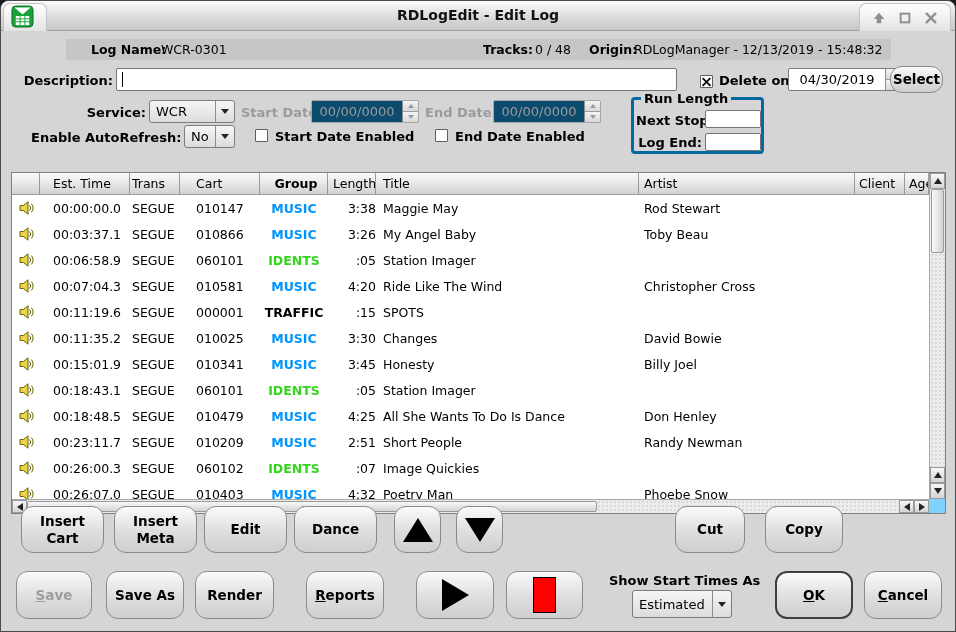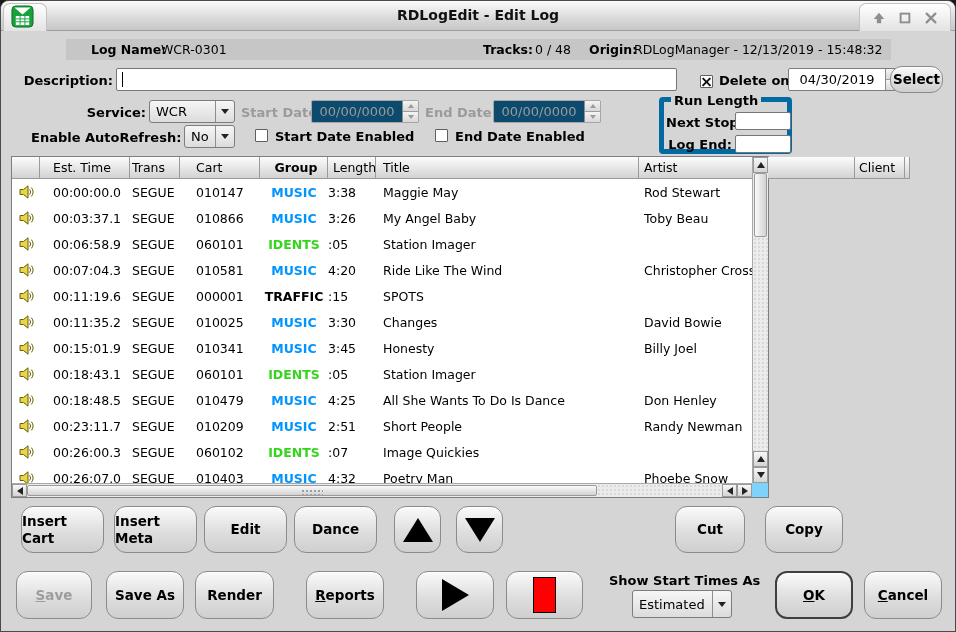--- a/index.html
+++ b/index.html
@@ -22,21 +22,21 @@
   .b{font-weight:bold;}
   
   .textbox{position:absolute;background:#fff;border:1px solid #767676;border-radius:2px;
     font-size:13px;display:flex;align-items:center;padding:0 4px;white-space:nowrap;overflow:hidden;}
   .caret{display:inline-block;width:1px;height:15px;background:#000;margin-left:1px;}
   .label{position:absolute;font-size:13px;font-weight:bold;color:#000000;white-space:nowrap;}
   .label.right{text-align:right;}
   .label.dis{color:#9b9b9b;}
   .btn{position:absolute;background:linear-gradient(#fafafa,#dedede 55%,#cfcfcf);
     border:1px solid #8b8b8b;border-radius:12px;color:#000;font-size:13.5px;font-weight:bold;
-    display:flex;align-items:center;justify-content:center;line-height:1.25;
+    display:flex;align-items:center;justify-content:center;text-align:center;line-height:1.25;
     box-shadow:inset 0 1px 0 rgba(255,255,255,.7);cursor:default;}
   .btn.default{border:2px solid #3f3f3f;}
   .btn.disabled{color:#9d9d9d;}
   .btn u{text-decoration:underline;}
   .combo{position:absolute;background:linear-gradient(#f6f6f6,#dcdcdc);border:1px solid #7d7d7d;border-radius:3px;
     display:flex;align-items:stretch;font-size:13px;}
   .combo .val{flex:1;display:flex;align-items:center;padding-left:6px;white-space:nowrap;overflow:hidden;}
   .combo .arr{width:19px;border-left:1px solid #8d8d8d;display:flex;align-items:center;justify-content:center;}
   .tri-dn{width:0;height:0;border-left:4px solid transparent;border-right:4px solid transparent;border-top:5px solid #222;}
   .tri-up{width:0;height:0;border-left:4px solid transparent;border-right:4px solid transparent;border-bottom:5px solid #222;}
@@ -47,38 +47,38 @@
   .spin .btns div:first-child{border-bottom:1px solid #9d9d9d;}
   .spin .btns .tri-dn{border-top-width:4px;border-left-width:3.5px;border-right-width:3.5px;}
   .spin .btns .tri-up{border-bottom-width:4px;border-left-width:3.5px;border-right-width:3.5px;}
   .spin.dis{background:#0c4a6e;border-color:#a6a6a6;color:#9b9b9b;}
   .spin.dis .btns .tri-up{border-bottom-color:#9b9b9b;}
   .spin.dis .btns .tri-dn{border-top-color:#9b9b9b;}
   .checkbox{position:absolute;width:13px;height:13px;background:#fff;border:1px solid #5f5f5f;border-radius:1px;}
   .checkbox.on::before,.checkbox.on::after{content:"";position:absolute;left:0px;top:5px;width:11px;height:2.2px;background:#111;}
   .checkbox.on::before{transform:rotate(45deg);}
   .checkbox.on::after{transform:rotate(-45deg);}
-  .fieldset{position:absolute;border:5px solid #0369a1;border-radius:4px;margin-left:28px;}
+  .fieldset{position:absolute;border:3px solid #0369a1;border-radius:4px;}
   .fieldset .legend{position:absolute;top:-9px;left:7px;background:#d5d5d5;padding:0 3px;font-size:13px;font-weight:bold;}
   
-  #logtable{position:absolute;left:10px;top:155px;width:758px;height:342px;background:#7dd3fc;
+  #logtable{position:absolute;left:10px;top:171px;width:935px;height:342px;background:#7dd3fc;
     border:1px solid #7e7e7e;box-shadow:inset 1px 1px 0 #bdbdbd;}
   #log-head{position:absolute;left:0;top:0;right:16px;height:22px;display:grid;
     grid-template-columns:28px 90px 50px 80px 68px 48px 263px 216px 50px 1fr;}
   .hcell{background:linear-gradient(#fcfcfc,#d2d2d2);border-right:1px solid #9a9a9a;border-bottom:1px solid #9a9a9a;
     font-size:12.5px;line-height:21px;padding-left:5px;white-space:nowrap;overflow:hidden;}
   #log-rows{position:absolute;left:0;top:22px;right:16px;bottom:14px;overflow:hidden;background:#fff;}
   .lrow{display:grid;grid-template-columns:28px 90px 50px 80px 68px 48px 263px 216px 50px 1fr;height:26px;align-items:center;}
   .cell{font-size:12.5px;white-space:nowrap;overflow:hidden;}
   .c-icon{display:flex;align-items:center;justify-content:center;}
   .c-time{padding-left:13px;}
   .c-trans{padding-left:2px;}
   .c-cart{padding-left:16px;}
   .c-group{text-align:center;font-weight:bold;}
-  .c-len{padding-right:7px;}
+  .c-len{text-align:right;}
   .c-title{padding-left:7px;}
   .c-artist{padding-left:5px;}
   .c-client{padding-left:4px;}
   .c-age{padding-left:4px;}
   
   .sbtn{background:linear-gradient(#f7f7f7,#d5d5d5);border:1px solid #9a9a9a;display:flex;align-items:center;justify-content:center;}
   #vscroll{position:absolute;top:0;right:0;width:16px;bottom:14px;background:#ececec;border-left:1px solid #a8a8a8;
     display:flex;flex-direction:column;}
   #vscroll .vthumb{height:64px;background:linear-gradient(90deg,#fafafa,#d2d2d2);border:1px solid #9a9a9a;border-radius:2px;margin:0 1px;}
   #vscroll .trough{flex:1;background:radial-gradient(#d9d9d9 1px,transparent 1px);background-size:4px 4px;}

